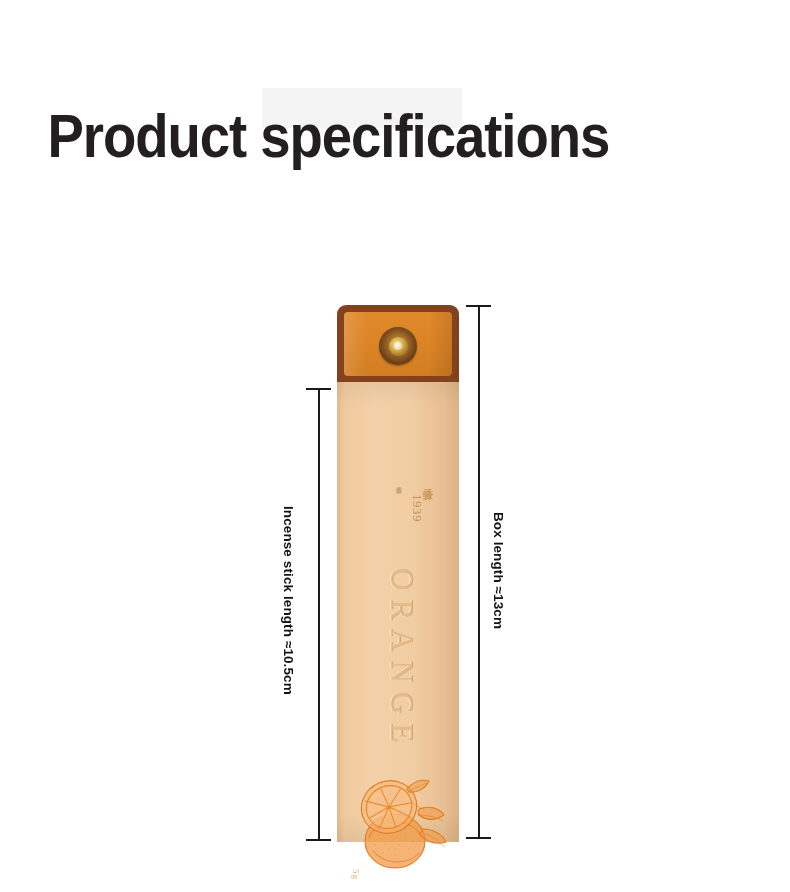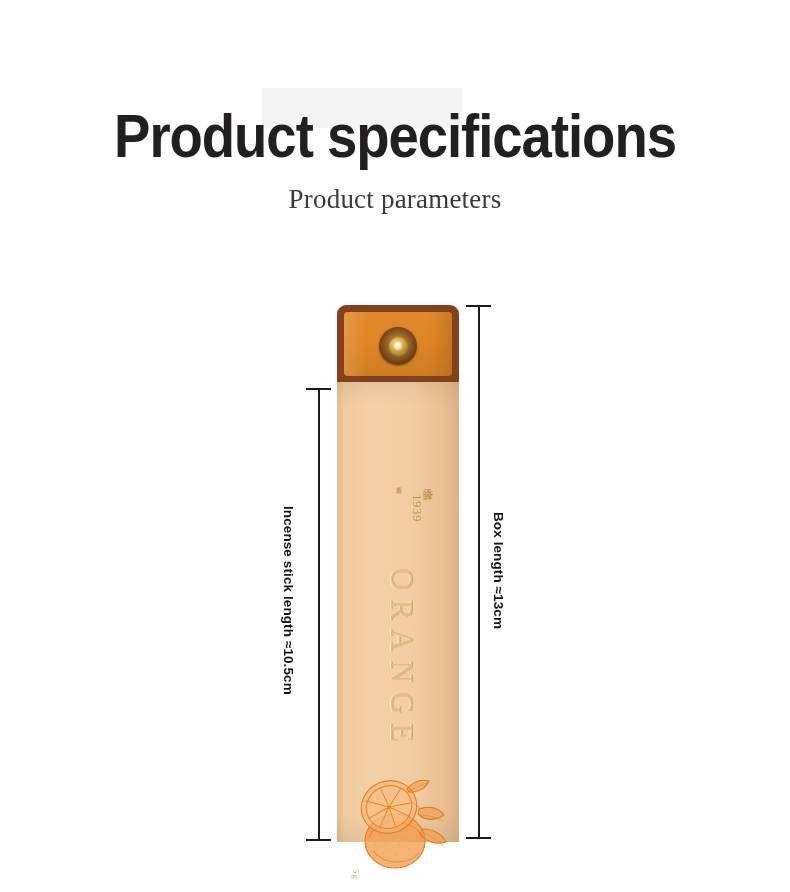--- a/index.html
+++ b/index.html
@@ -24,21 +24,20 @@
     width: 200px;
     height: 40px;
     background: #f4f4f4;
   }
 
   .header {
     position: absolute;
     left: 0;
     top: 0;
     width: 790px;
-    text-align: center;
   }
   .page-title {
     margin: 0;
     padding-top: 104px;
     font-family: "Liberation Sans Narrow", "Liberation Sans", sans-serif;
     font-size: 62px;
     line-height: 64px;
     font-weight: bold;
     letter-spacing: -1.2px;
     color: #231f20;
@@ -283,21 +282,20 @@
     transform: rotate(90deg);
   }
 </style>
 </head>
 <body>
 
 <div class="header-wash"></div>
 
 <div class="header">
   <h1 class="page-title">Product specifications</h1>
-  <p class="page-subtitle">Product parameters</p>
 </div>
 
 <div class="stage">
 
   <div class="package">
 
     <div class="cap">
       <div class="cap-inner"></div>
       <div class="grommet"></div>
     </div>

